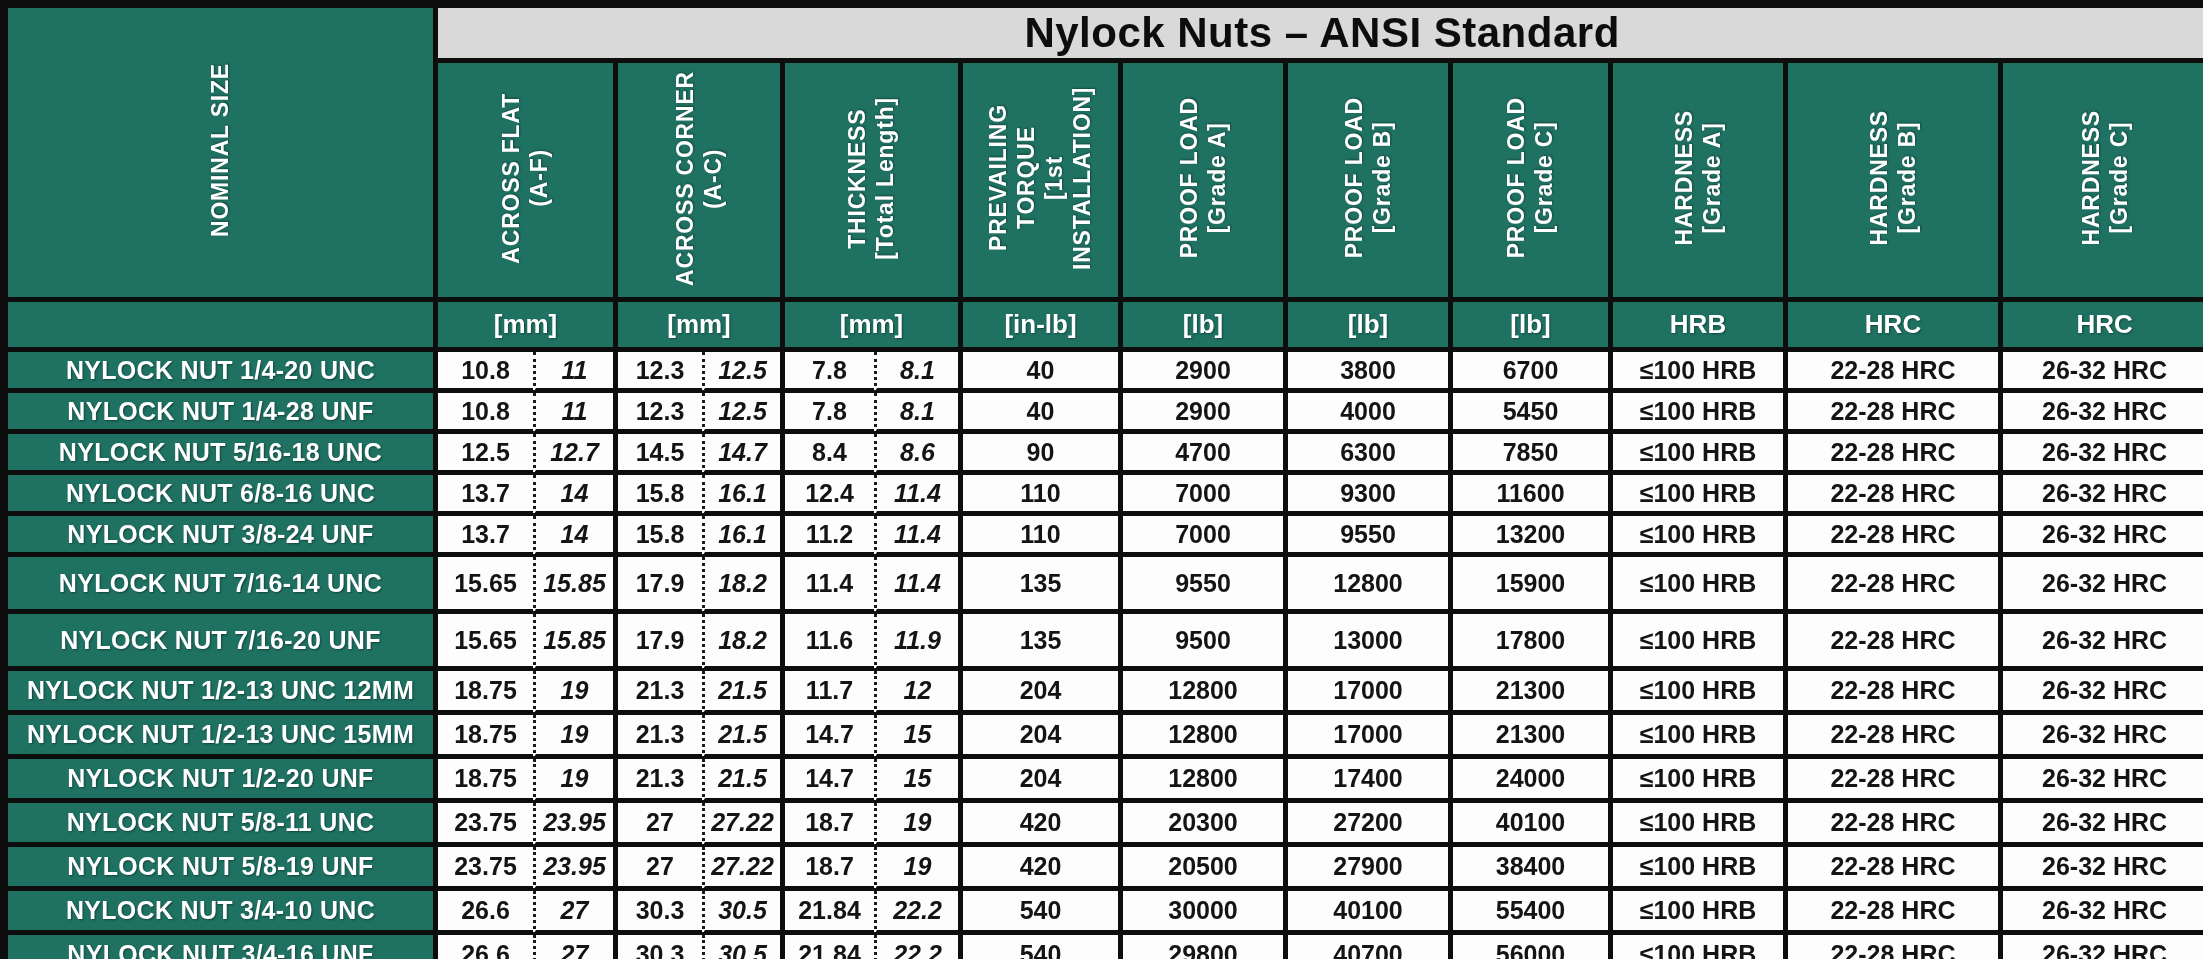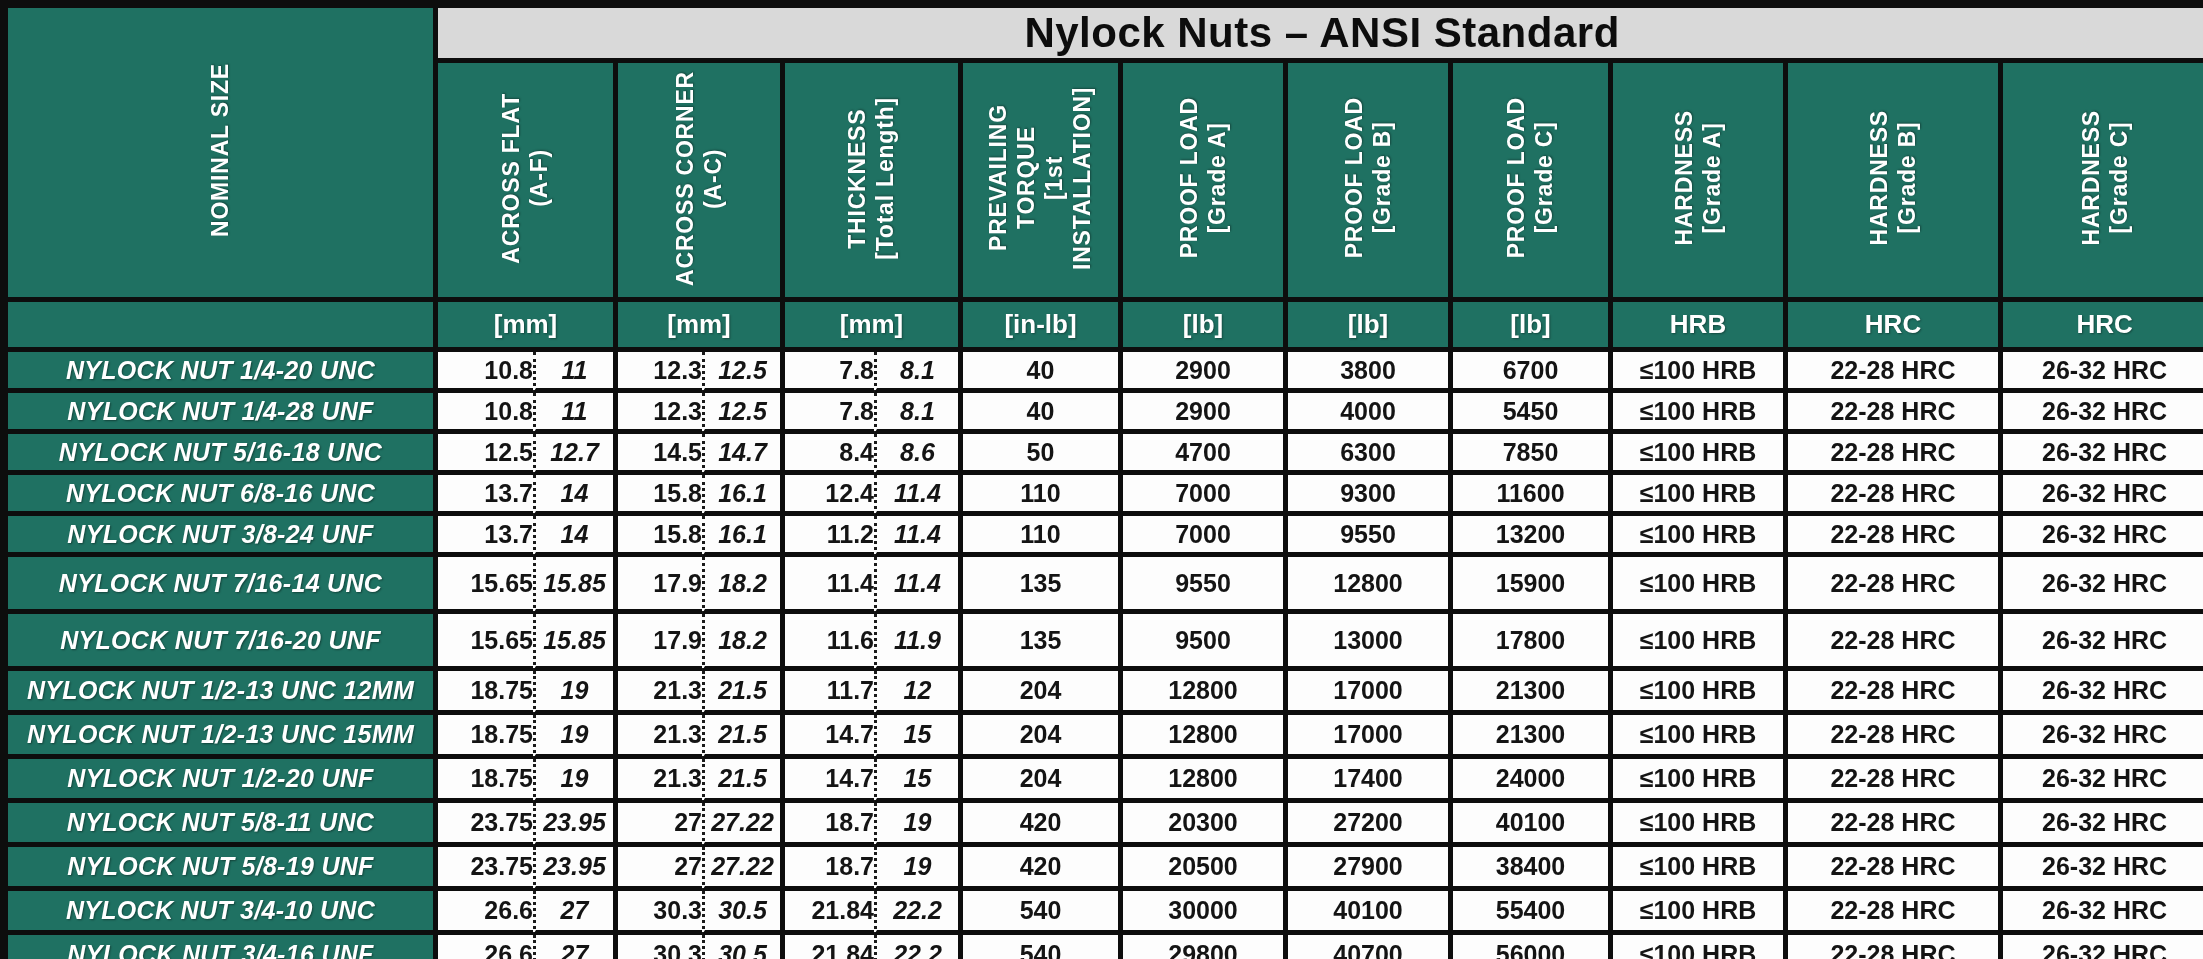--- a/index.html
+++ b/index.html
@@ -41,27 +41,26 @@
     text-shadow: 1px 1px 2px rgba(0,0,0,0.35);
   }
   td.unit {
     height: 50px; color: #fff; font-weight: bold; font-size: 26px;
     text-shadow: 1px 1px 2px rgba(0,0,0,0.35);
   }
   th.rowlabel {
     color: #fff; font-weight: bold; font-size: 25px;
     text-shadow: 1px 1px 2px rgba(0,0,0,0.4);
     letter-spacing: 0.3px;
-    font-style: italic;
   }
   td.val {
     background: #fdfdfd; color: #141414;
     font-weight: bold; font-size: 25px;
   }
-  td.sub1 { border-right: none; text-align: right; }
+  td.sub1 { border-right: none; }
   td.sub2 { border-left: 3px dotted #1a1a1a; font-style: italic; }
   tr.h41 { height: 41px; }
   tr.h57 { height: 57px; }
   tr.h44 { height: 44px; }
 </style>
 </head>
 <body>
 
 <table id="spec">
   <colgroup>
@@ -158,21 +157,21 @@
         <td class="val">26-32 HRC</td>
       </tr>
       <tr class="h41">
         <th class="green rowlabel">NYLOCK NUT 5/16-18 UNC</th>
         <td class="val sub1">12.5</td>
         <td class="val sub2">12.7</td>
         <td class="val sub1">14.5</td>
         <td class="val sub2">14.7</td>
         <td class="val sub1">8.4</td>
         <td class="val sub2">8.6</td>
-        <td class="val">50</td>
+        <td class="val">90</td>
         <td class="val">4700</td>
         <td class="val">6300</td>
         <td class="val">7850</td>
         <td class="val">≤100 HRB</td>
         <td class="val">22-28 HRC</td>
         <td class="val">26-32 HRC</td>
       </tr>
       <tr class="h41">
         <th class="green rowlabel">NYLOCK NUT 6/8-16 UNC</th>
         <td class="val sub1">13.7</td>

